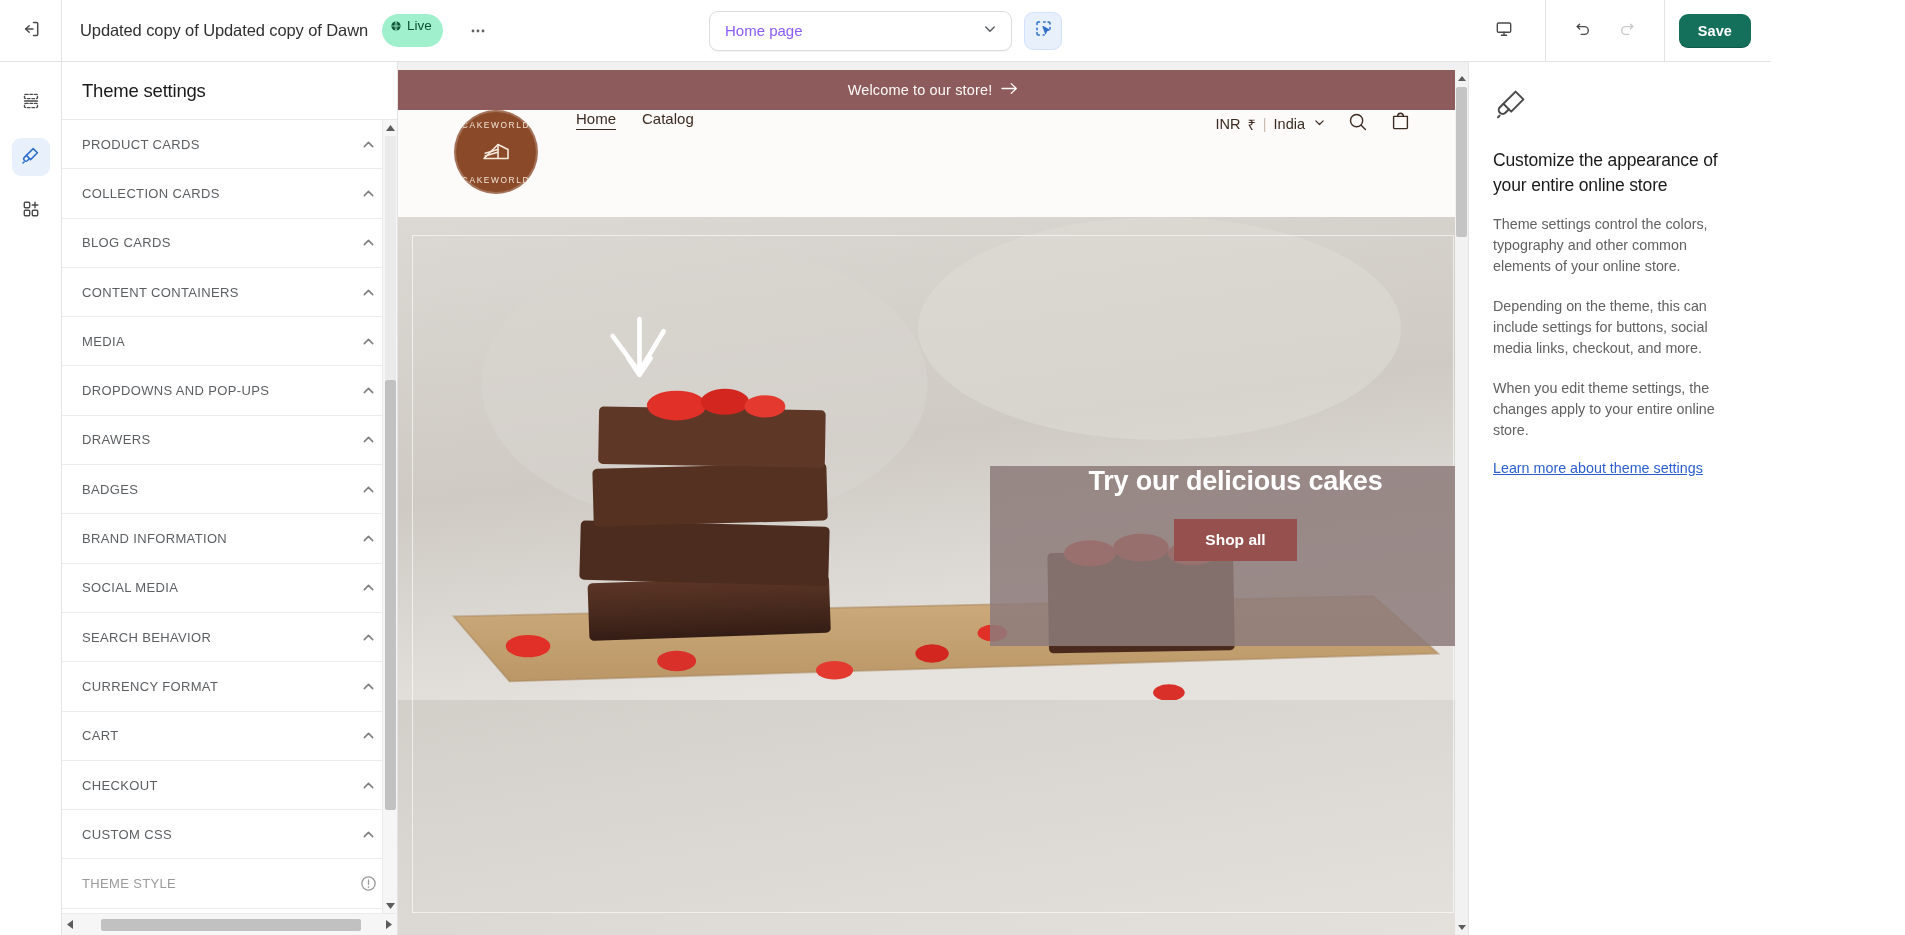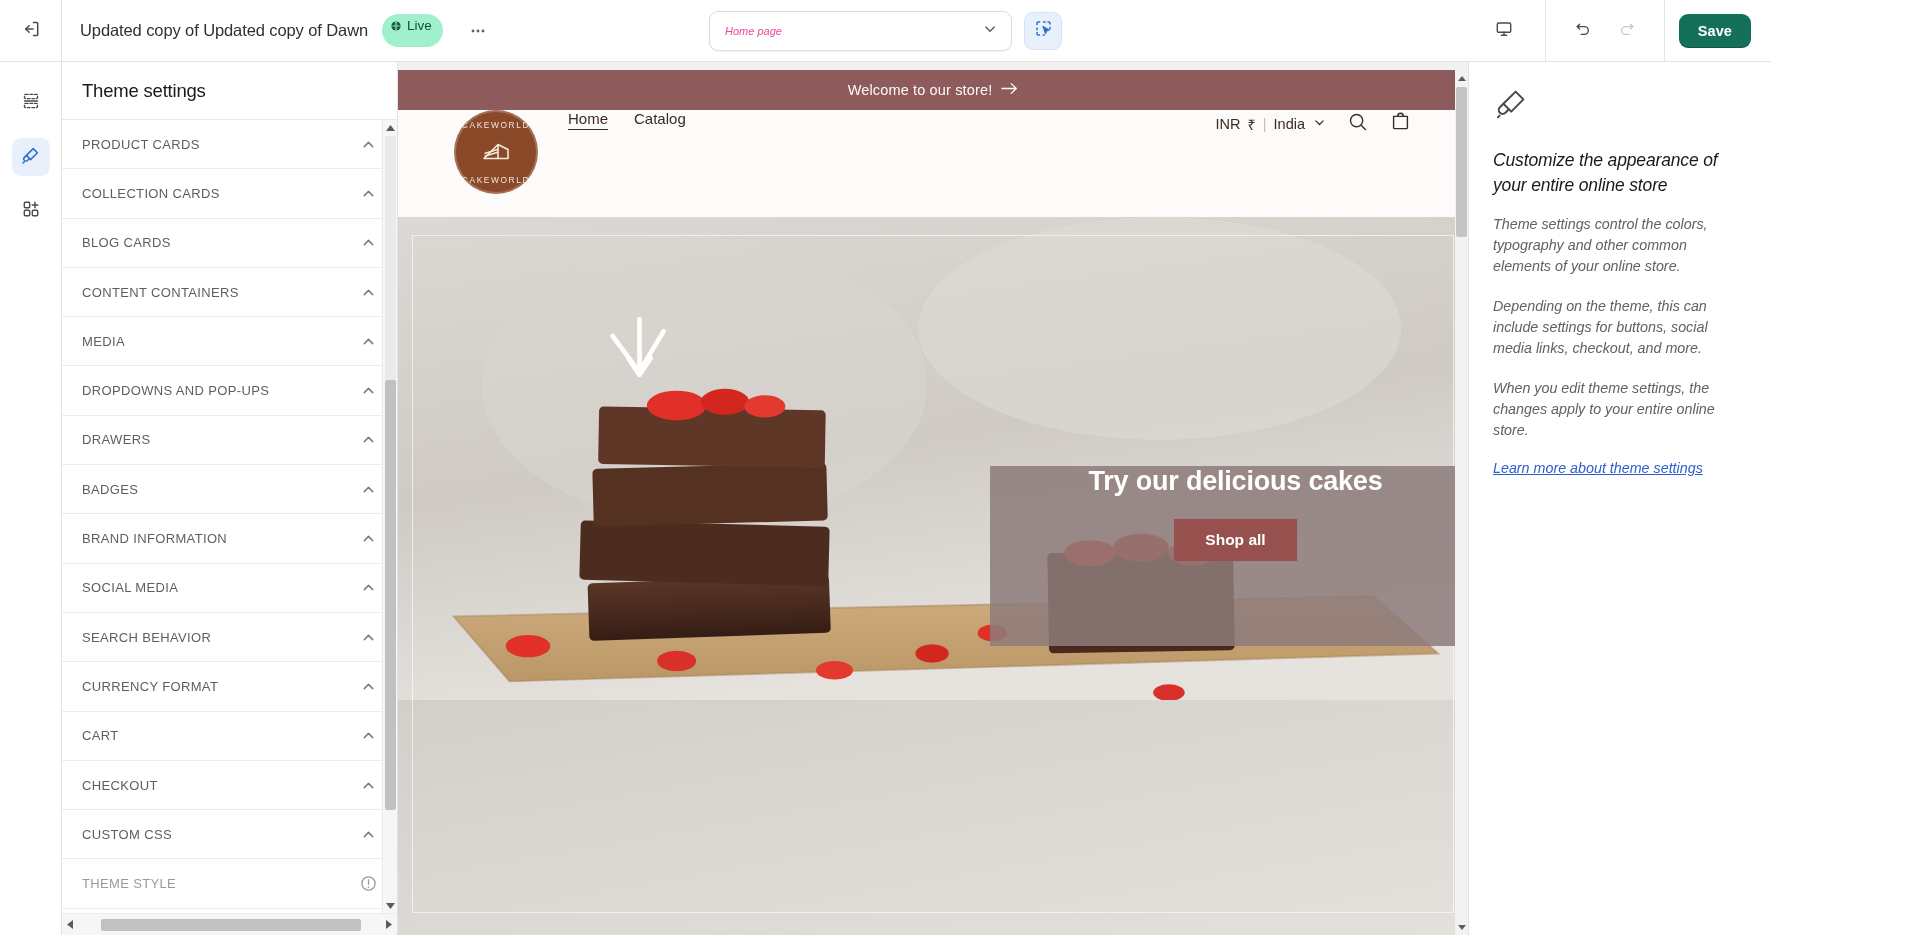--- a/index.html
+++ b/index.html
@@ -45,21 +45,21 @@
     align-items: center; gap: 12px; pointer-events: none;
   }
   .tb-center > * { pointer-events: auto; }
   .page-select {
     width: 303px; height: 40px;
     border: 1px solid #dcdcdc; border-radius: 9px; background: #fff;
     display: flex; align-items: center; justify-content: space-between;
     padding: 0 12px 0 15px; cursor: pointer;
     box-shadow: 0 1px 0 rgba(0,0,0,0.045);
   }
-  .page-select-label { font-size: 11px; color: #ec4899; font-style: italic; }
+  .page-select-label { font-size: 15px; color: #8b5cf6; }
   .inspect-btn {
     width: 38px; height: 38px; border-radius: 9px;
     background: #e8f0fc; border: 1px solid #d3e2fb;
     display: flex; align-items: center; justify-content: center; cursor: pointer;
   }
   .tb-right {
     margin-left: auto; display: flex; align-items: center; height: 61px;
   }
   .device-group { display:flex; align-items:center; padding: 0 22px; }
   .icon-btn {
@@ -185,21 +185,21 @@
   .logo-txt-top, .logo-txt-bot {
     position:absolute; left:0; right:0; text-align:center;
     font-size: 8.4px; color:#f4e4d4; letter-spacing: 1.6px;
   }
   .logo-txt-top { top: 10px; }
   .logo-txt-bot { bottom: 9px; }
   .logo-slice {
     position:absolute; left:50%; top:50%; transform: translate(-50%,-50%);
     width: 34px; height: 28px;
   }
-  .store-nav { display: flex; gap: 26px; margin-left: 30px; }
+  .store-nav { display: flex; gap: 26px; margin-left: 38px; }
   .nav-link { font-size: 15px; color: #3b2b22; padding-bottom: 2px; cursor: pointer; }
   .nav-link.active { border-bottom: 1px solid #3b2b22; }
   .store-head-right {
     margin-left: auto; display: flex; align-items: center; gap: 20px;
   }
   .currency { display: flex; align-items: center; gap: 7px; font-size: 14.5px; color: #3b2b22; cursor: pointer; }
   .cur-sep { color: #c9bab0; }
   .hd-icon { cursor: pointer; color: #3b2b22; display:flex; align-items:center; }
 
   
@@ -223,21 +223,21 @@
   }
   .shop-btn {
     background: #96514f; color: #fff; border: none;
     font-size: 15.5px; font-weight: bold; padding: 12px 31px; cursor: pointer;
   }
 
   
   .info-panel {
     width: 303px; flex: 0 0 303px; background: #ffffff;
     border-left: 1px solid #e3e3e3; padding: 24px 24px 0 24px;
-    display: flex; flex-direction: column; gap: 0; font-style: italic;
+    display: flex; flex-direction: column; gap: 0;
   }
   .ip-icon { margin-bottom: 22px; color: #4a4a4a; }
   .ip-title {
     font-size: 17.5px; color: #1a1a1a; line-height: 25px; letter-spacing: -.15px;
     margin-bottom: 16px;
   }
   .ip-para {
     font-size: 14.3px; color: #616161; line-height: 21px; margin-bottom: 19px;
   }
   .ip-link {

